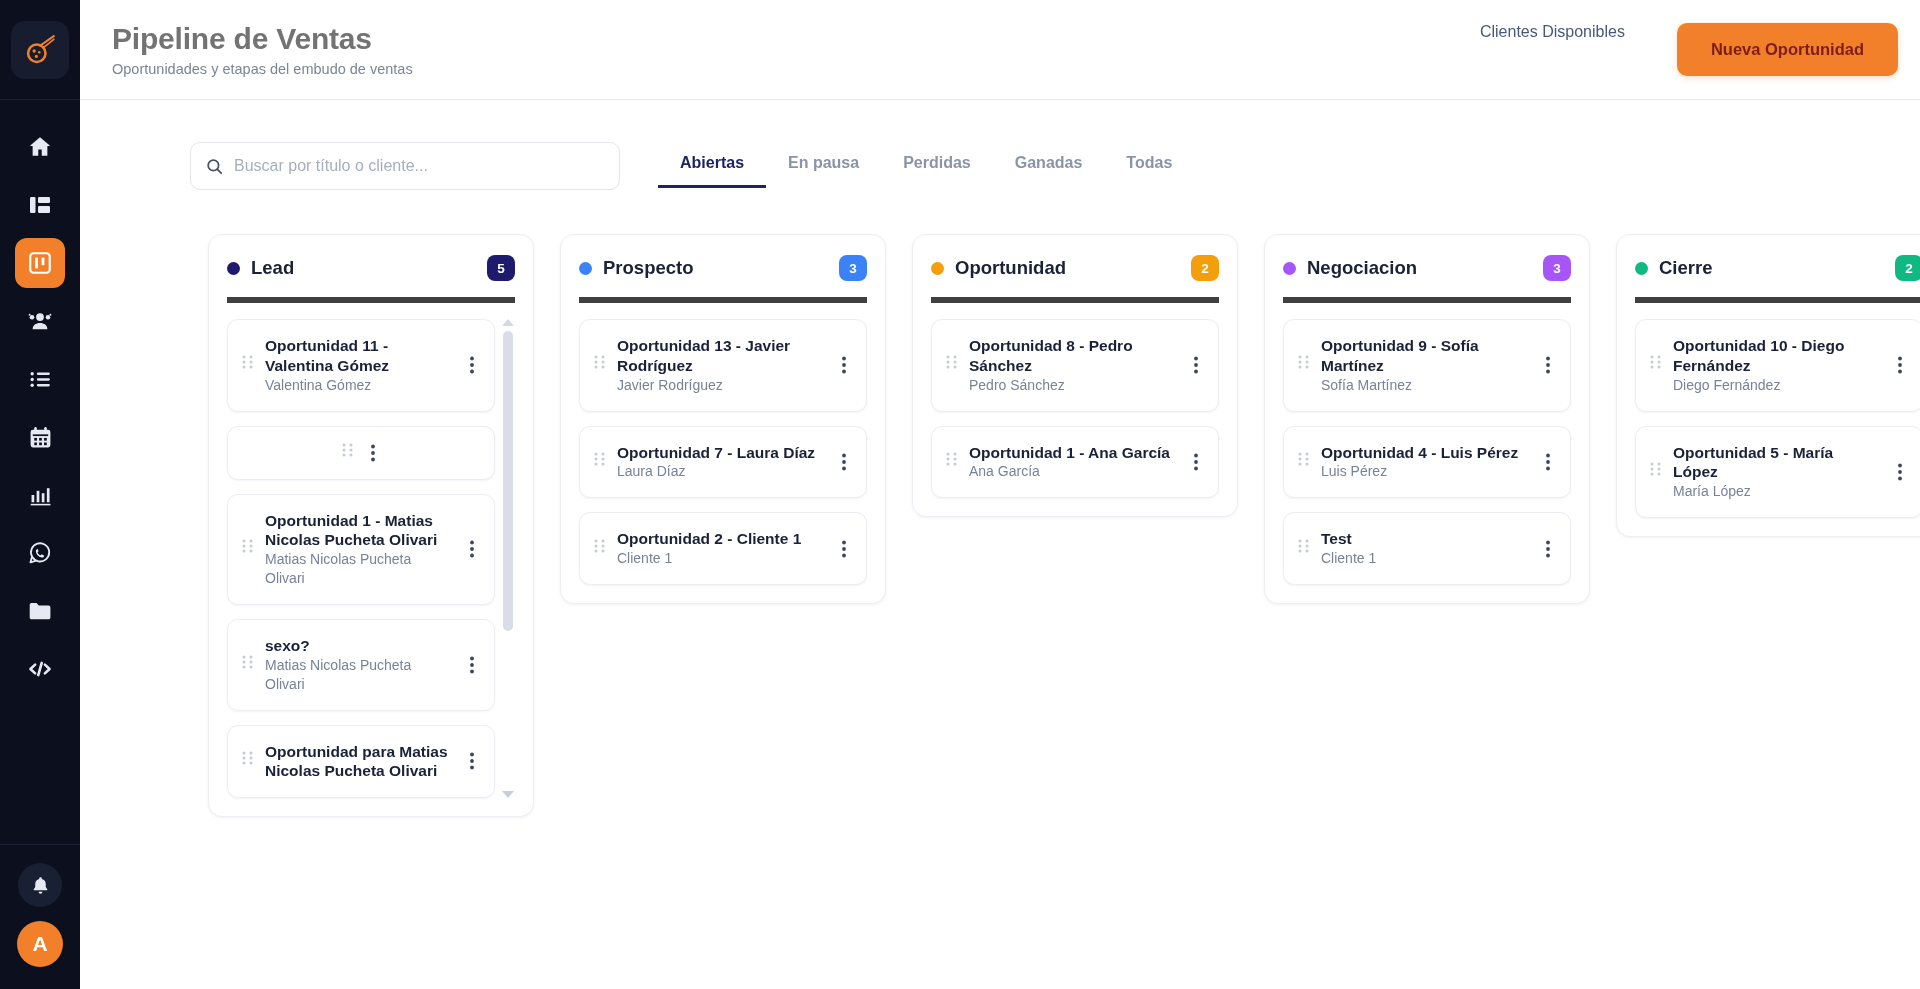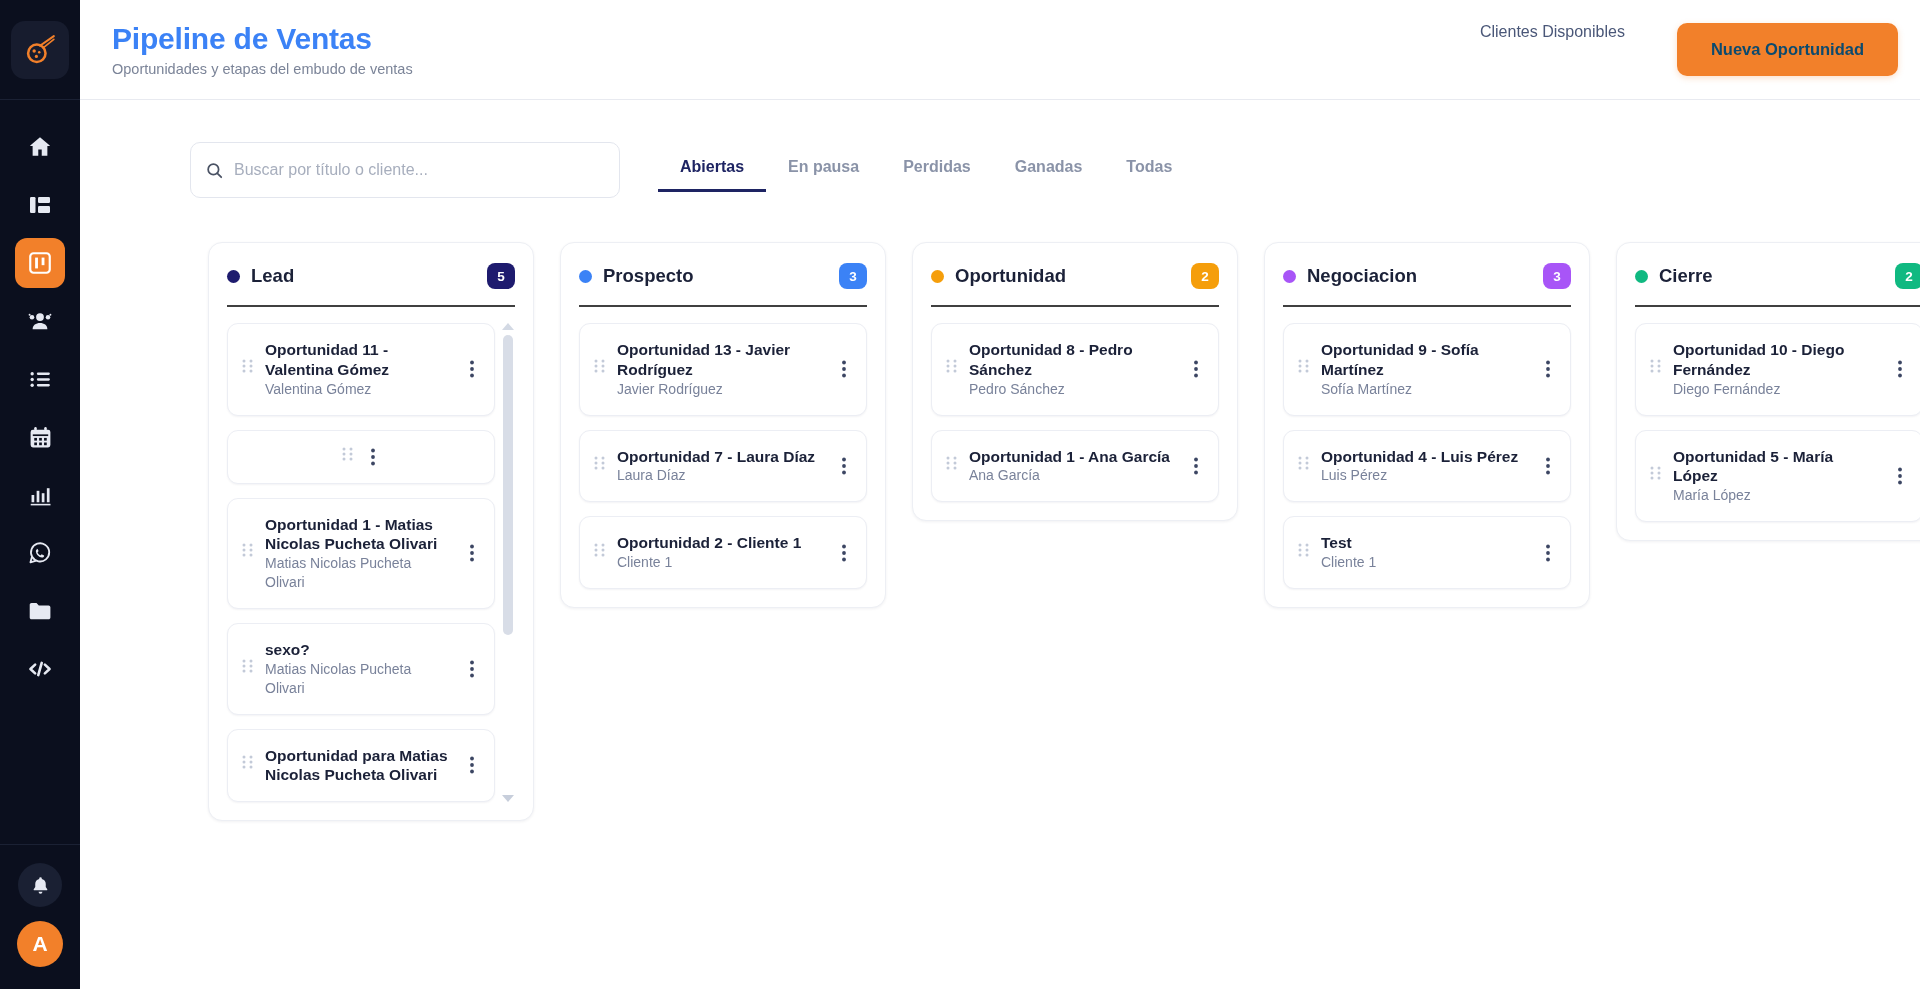--- a/index.html
+++ b/index.html
@@ -59,48 +59,48 @@
   
   .main { flex: 1; height: 989px; display: flex; flex-direction: column; background: #ffffff; }
 
   .topbar {
     height: 100px; flex: 0 0 100px;
     border-bottom: 1px solid #e8eaf0;
     display: flex; align-items: center; justify-content: space-between;
     padding: 0 44px 0 32px;
   }
   .title-block .page-title {
-    font-size: 30px; font-weight: bold; color: #3b82f6; letter-spacing: -0.2px;
+    font-size: 30px; font-weight: bold; color: #737373; letter-spacing: -0.2px;
     line-height: 1.15;
   }
   .title-block .page-sub {
     font-size: 14.5px; color: #7b8498; margin-top: 5px;
   }
   .topbar-right { display: flex; align-items: flex-start; gap: 52px; }
   .link-btn {
     font-size: 16px; color: #4a5778; font-weight: normal; cursor: pointer;
     background: none; border: none; font-family: inherit;
   }
   .primary-btn {
-    background: #f2802a; color: #0c4a6e;
+    background: #f2802a; color: #7f1d1d;
     font-size: 16.5px; font-weight: bold;
     border: none; border-radius: 10px;
     padding: 17px 34px; cursor: pointer;
     font-family: inherit;
     box-shadow: 0 2px 6px rgba(242,128,42,0.25);
   }
 
   
   .controls {
     display: flex; align-items: center;
     padding: 42px 0 0 110px;
     gap: 20px;
   }
   .search-box {
-    width: 430px; height: 56px;
+    width: 430px; height: 48px;
     border: 1px solid #e3e6ee; border-radius: 10px;
     display: flex; align-items: center; gap: 10px;
     padding: 0 14px; background: #fff;
   }
   .search-box input {
     border: none; outline: none; flex: 1;
     font-size: 16px; color: #2b3247;
     font-family: inherit; background: transparent;
   }
   .search-box input::placeholder { color: #a7aebd; }
@@ -127,21 +127,21 @@
     background: #ffffff;
     border: 1px solid #edeff4;
     border-radius: 14px;
     box-shadow: 0 1px 3px rgba(20,25,50,0.06);
     padding: 20px 18px 18px;
     display: flex; flex-direction: column;
   }
   .col-head {
     display: flex; align-items: center; gap: 11px;
     padding-bottom: 16px;
-    border-bottom: 2px solid #404040;
+    border-bottom: 6px solid #404040;
   }
   .dot { width: 13px; height: 13px; border-radius: 50%; flex: 0 0 13px; }
   .col-title { font-size: 18.5px; font-weight: bold; color: #1b2138; flex: 1; }
   .badge {
     min-width: 28px; height: 26px; border-radius: 8px;
     color: #fff; font-size: 13.5px; font-weight: bold;
     display: flex; align-items: center; justify-content: center;
     padding: 0 8px;
   }
   .col-body {

